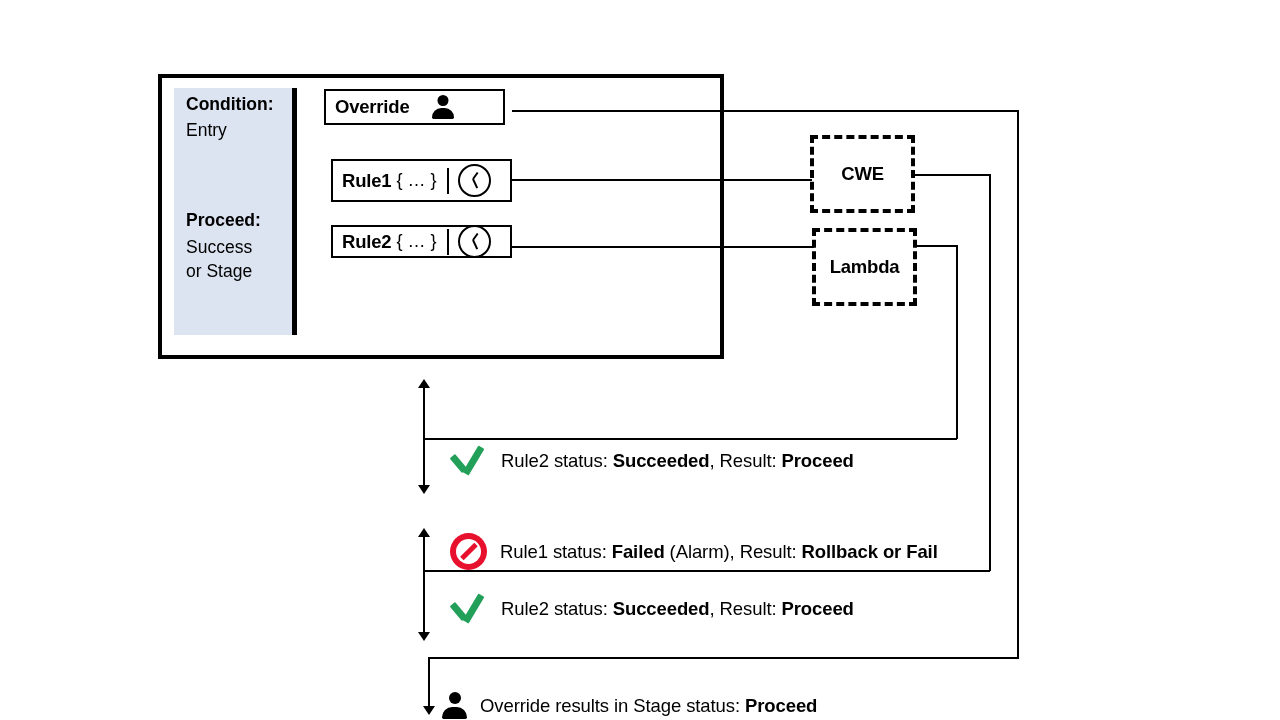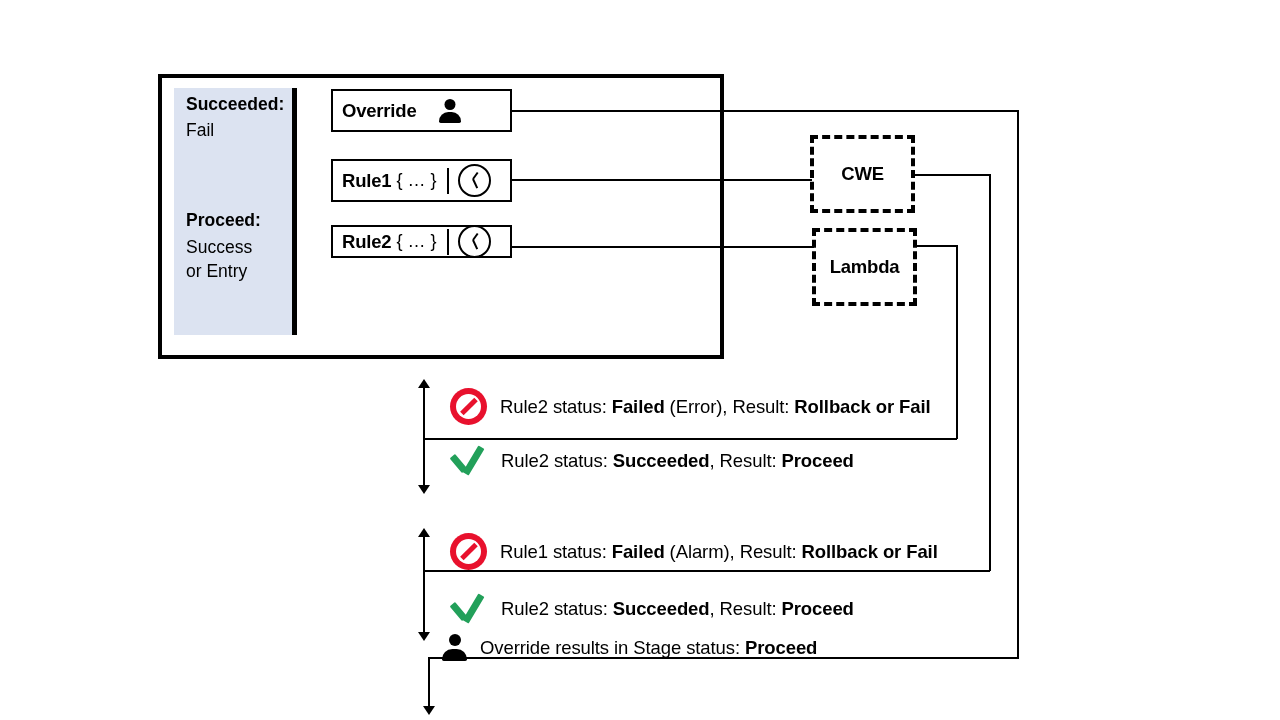--- a/index.html
+++ b/index.html
@@ -76,21 +76,21 @@
   .action-box {
     position: absolute;
     border: 2px solid #000000;
     background: #ffffff;
     box-sizing: border-box;
     display: flex;
     align-items: center;
     padding-left: 9px;
     white-space: nowrap;
   }
-  .box-override { left: 331px; top: 89px;  width: 181px; height: 43px; }
+  .box-override { left: 324px; top: 89px;  width: 181px; height: 36px; }
   .box-rule1    { left: 331px; top: 159px; width: 181px; height: 43px; }
   .box-rule2    { left: 331px; top: 225px; width: 181px; height: 33px; }
 
   .action-label {
     font-size: 18.5px;
     font-weight: bold;
     letter-spacing: -0.2px;
   }
   .action-args {
     font-size: 18px;
@@ -245,25 +245,25 @@
 <body>
 
 <div id="canvas">
 
 
   <div class="stage-box"></div>
 
   <div class="condition-panel"></div>
   <div class="condition-divider"></div>
 
-  <div class="panel-text bold pt-condition">Succeeded:</div>
-  <div class="panel-text pt-entry">Fail</div>
+  <div class="panel-text bold pt-condition">Condition:</div>
+  <div class="panel-text pt-entry">Entry</div>
   <div class="panel-text bold pt-results">Proceed:</div>
   <div class="panel-text pt-rollback">Success</div>
-  <div class="panel-text pt-orfail">or Entry</div>
+  <div class="panel-text pt-orfail">or Stage</div>
 
   <div class="action-box box-override">
     <span class="action-label">Override</span>
     <span class="person-icon sm">
       <span class="head"></span>
         <span class="body"></span>
     </span>
   </div>
 
   <div class="action-box box-rule1">
@@ -304,24 +304,20 @@
   <div class="ln h" style="left:512px; top:246px; width:302px;"></div>
 
   <div class="ln h" style="left:915px; top:245px; width:42px;"></div>
   <div class="ln v" style="left:956px; top:245px; height:194px;"></div>
   <div class="ln h" style="left:424px; top:438px; width:533px;"></div>
 
   <div class="ln v" style="left:423px; top:388px; height:102px;"></div>
   <div class="arrowhead up" style="left:418px; top:379px;"></div>
   <div class="arrowhead down" style="left:418px; top:485px;"></div>
 
-  <div class="status-row" style="left:450px; top:388px;">
-    <span class="deny-icon"></span>
-    <span class="txt"><span>Rule2 status: </span><b>Failed</b><span> (Error), Result: </span><b>Rollback or Fail</b></span>
-  </div>
 
   <div class="status-row" style="left:450px; top:445px;">
     <span class="check-icon">
       <span class="s1"></span>
         <span class="s2"></span>
     </span>
     <span class="txt"><span>Rule2 status: </span><b>Succeeded</b><span>, Result: </span><b>Proceed</b></span>
   </div>
 
   <div class="ln v" style="left:423px; top:537px; height:100px;"></div>
@@ -334,21 +330,21 @@
   </div>
 
   <div class="status-row" style="left:450px; top:593px;">
     <span class="check-icon">
       <span class="s1"></span>
         <span class="s2"></span>
     </span>
     <span class="txt"><span>Rule2 status: </span><b>Succeeded</b><span>, Result: </span><b>Proceed</b></span>
   </div>
 
-  <div class="status-row" style="left:442px; top:634px;align-items:center;">
+  <div class="status-row" style="left:442px; top:692px;align-items:center;">
     <span class="person-icon md">
       <span class="head"></span>
         <span class="body"></span>
     </span>
     <span class="txt"><span>Override results in Stage status: </span><b>Proceed</b></span>
   </div>
 
 </div>
 
 </body></html>

